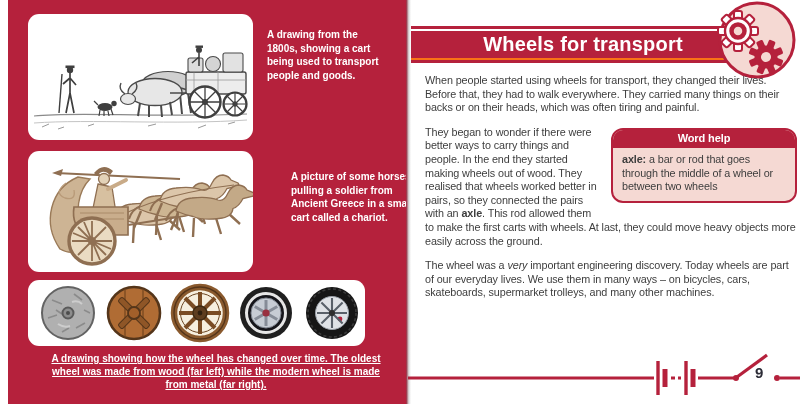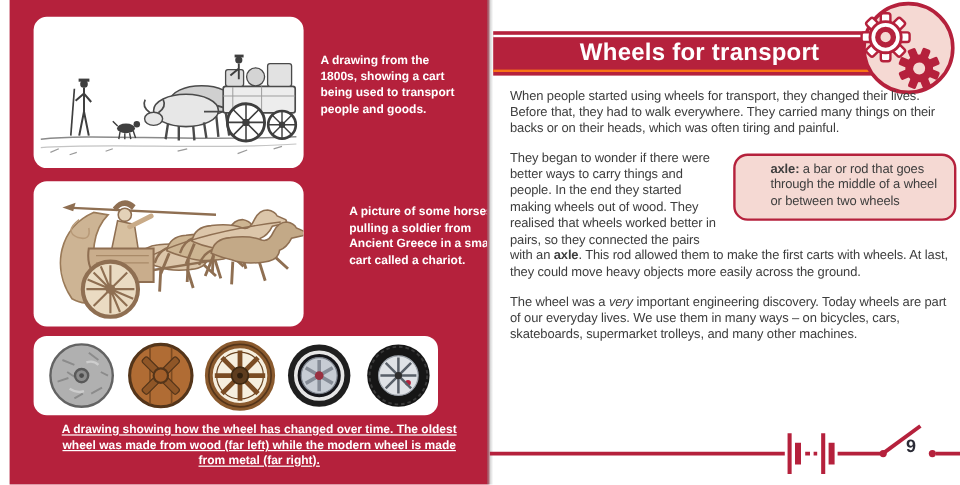--- a/index.html
+++ b/index.html
@@ -8,38 +8,38 @@
   
   .left-panel{position:absolute;left:8px;top:0;width:398px;height:404px;background:#b5213c;}
   .gutter{position:absolute;left:406px;top:0;width:5px;height:404px;
           background:linear-gradient(to right,#8f1a30,#d9d9d9 55%,#ffffff);}
   .img-box{position:absolute;background:#ffffff;border-radius:11px;overflow:hidden;}
   .img-box svg{display:block;}
   #imgbox1{left:20px;top:14px;width:225px;height:126px;}
   #imgbox2{left:20px;top:151px;width:225px;height:121px;}
   #imgbox3{left:20px;top:280px;width:337px;height:66px;}
   .caption{position:absolute;color:#ffffff;font-weight:bold;font-size:10px;line-height:13.5px;}
-  #cap1{left:259px;top:44px;width:118px;}
+  #cap1{left:259px;top:28px;width:118px;}
   #cap2{left:259px;top:170px;width:126px;margin-left:24px;}
   #cap3{left:38px;top:352px;width:340px;text-align:center;line-height:13px;text-decoration:underline;}
   
   .banner{position:absolute;left:411px;top:26px;width:344px;height:37px;background:#b5213c;
           box-sizing:border-box;padding:3px 0;}
   .banner-inner{height:100%;box-sizing:border-box;border-top:2px solid #ffffff;
           border-bottom:2px solid #f97316;display:flex;align-items:center;justify-content:center;}
   .banner-title{color:#ffffff;font-weight:bold;font-size:20px;letter-spacing:0.2px;}
   .gears{position:absolute;left:712px;top:0;}
   .body-copy{position:absolute;left:425px;top:74px;width:372px;color:#3d3d3d;
              font-size:10.8px;line-height:13.6px;letter-spacing:-0.1px;}
   .body-copy p{margin:0 0 11px 0;}
   .wordhelp{float:right;width:182px;margin:2px 0 14px 12px;border:2.5px solid #b5213c;
             border-radius:12px;overflow:hidden;background:#f5d9d3;}
   .wordhelp-header{background:#b5213c;color:#ffffff;font-weight:bold;text-align:center;
             font-size:11px;padding:2px 0 3px 0;}
-  .wordhelp-body{padding:5px 9px 7px 9px;font-size:10.8px;line-height:13.5px;color:#3d3d3d;margin-left:20px;}
+  .wordhelp-body{padding:5px 9px 7px 9px;font-size:10.8px;line-height:13.5px;color:#3d3d3d;}
   .bold{font-weight:bold;} .ital{font-style:italic;}
   .footer-circuit{position:absolute;left:408px;top:348px;}
   .page-number{position:absolute;left:755px;top:364px;color:#2b2b36;font-weight:bold;
             font-size:15px;}
 </style>
 </head>
 <body>
 
 <div id="page">
 
@@ -227,20 +227,21 @@
       </g>
       <circle r="11.5" fill="#b5213c"></circle>
       <circle r="5" fill="#f5d9d3"></circle>
     </g>
   </svg>
 
   <div class="body-copy">
     <p>When people started using wheels for transport, they changed their lives.  Before that, they had to walk everywhere.  They carried many things on their backs or on their heads, which was often tiring and painful.</p>
     <p>
       <span class="wordhelp">
+        <span style="display:block" class="wordhelp-header">Word help</span>
         <span style="display:block" class="wordhelp-body"><span class="bold">axle:</span><span> a bar or rod that goes through the middle of a wheel or between two wheels</span></span>
       </span><span>They began to wonder if there were better ways to carry things and people.  In the end they started making wheels out of wood.  They realised that wheels worked better in pairs, so they connected the pairs with an </span><span class="bold">axle</span><span>.  This rod allowed them to make the first carts with wheels.  At last, they could move heavy objects more easily across the ground.</span>
     </p>
     <p><span>The wheel was a </span><span class="ital">very</span><span> important engineering discovery.  Today wheels are part of our everyday lives.  We use them in many ways – on bicycles, cars, skateboards, supermarket trolleys, and many other machines.</span></p>
   </div>
 
   <svg class="footer-circuit" width="392" height="56" viewBox="0 0 392 56">
     <g stroke="#b5213c" stroke-width="3" fill="none">
       <path d="M0 30 H246"></path>
       <path d="M250 13 V47" stroke-width="3.4"></path>

